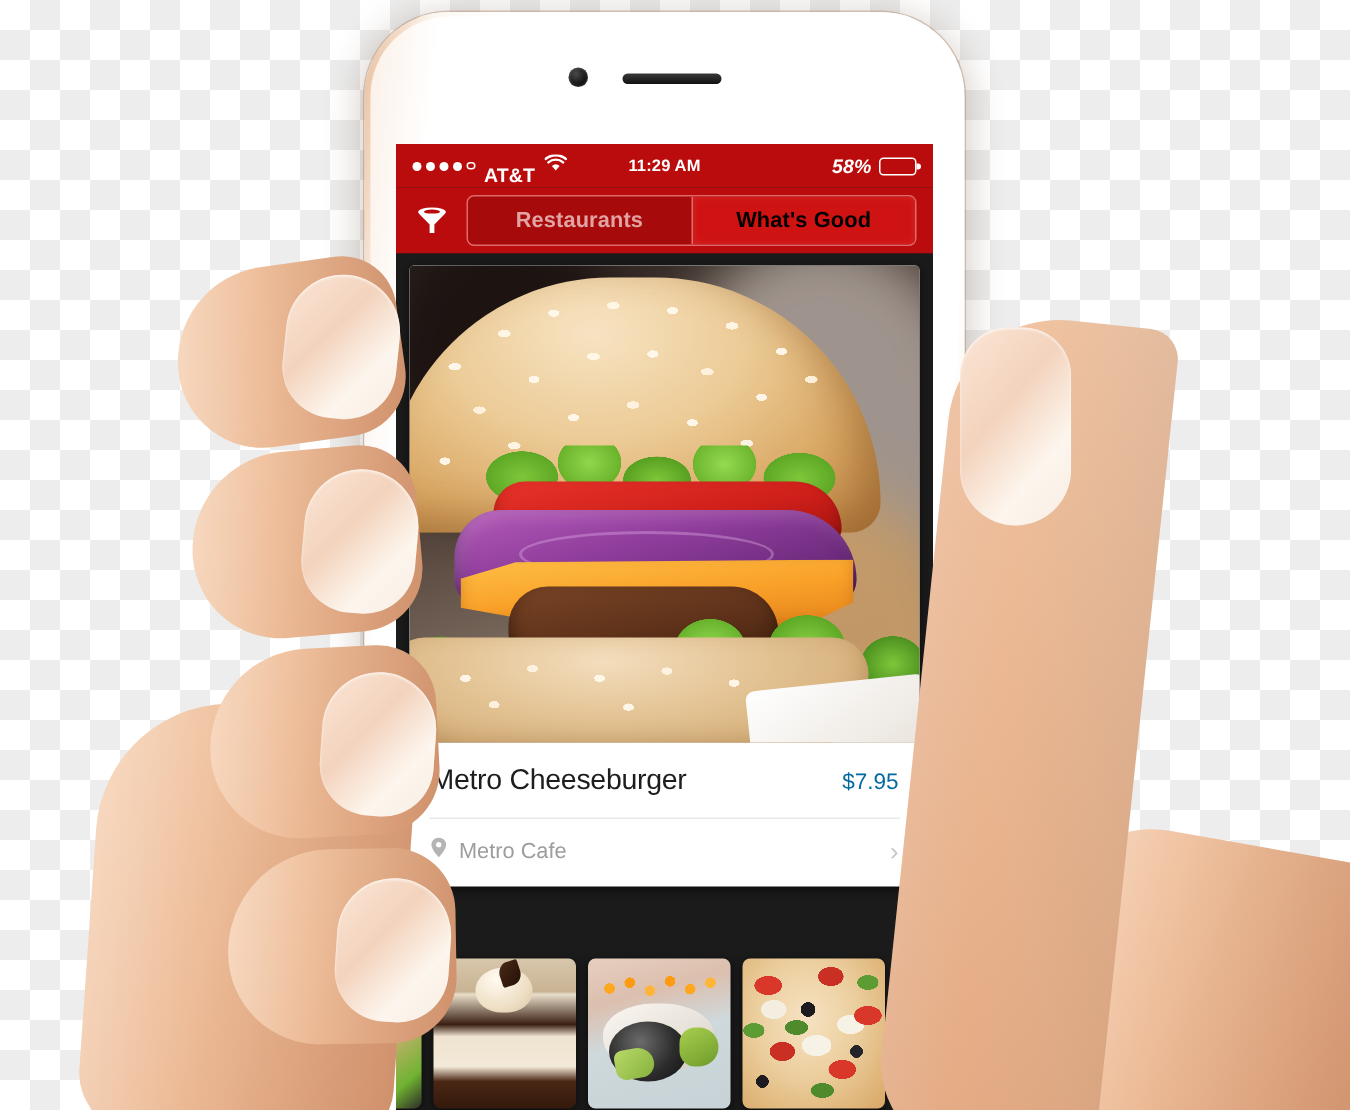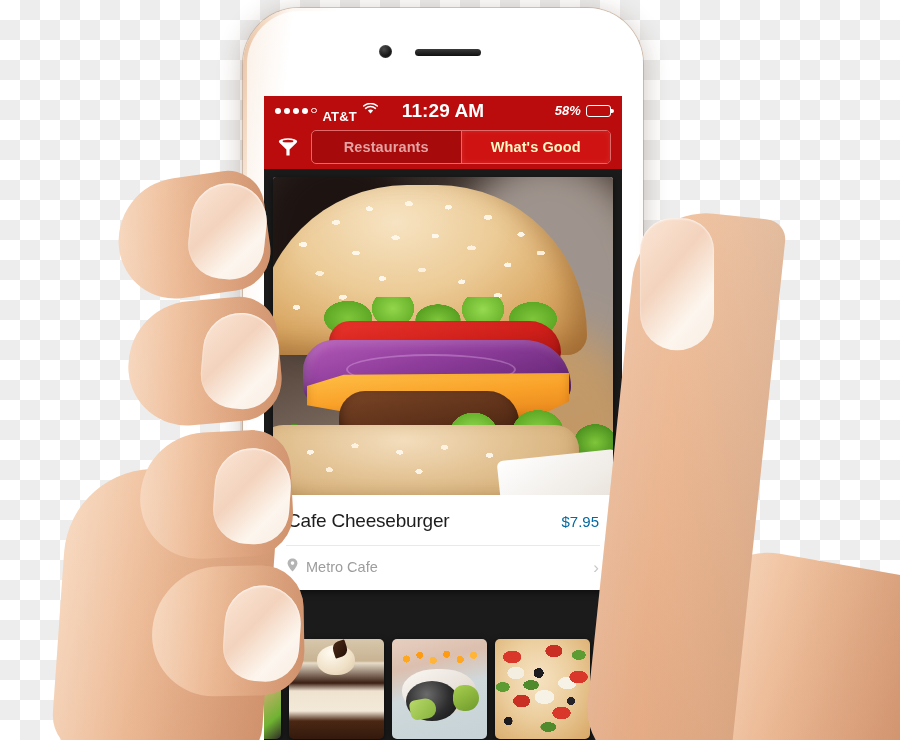--- a/index.html
+++ b/index.html
@@ -67,21 +67,21 @@
     height: 29px;
     background: #ba0c0c;
     color: #fff;
     display: flex; align-items: center;
     padding: 0 11px;
     font-size: 13px; font-weight: bold;
     letter-spacing: .1px;
   }
   #sb-left  { display: flex; align-items: center; gap: 6px; flex: 1; }
   #sb-mid   { position: absolute; left: 0; right: 0; text-align: center;
-              font-size: 19px; font-weight: bold; pointer-events: none; }
+              font-size: 11px; font-weight: bold; pointer-events: none; }
   #sb-right { display: flex; align-items: center; gap: 5px; justify-content: flex-end;
               flex: 1; position: relative; z-index: 2; font-style: italic; }
   .dots { display: flex; gap: 3px; align-items: center; }
   .dot  { width: 6px; height: 6px; border-radius: 50%; background: #fff; }
   .dot.hollow { background: transparent; border: 1.2px solid #fff; width: 5.6px; height: 5.6px; }
   #carrier { font-size: 13px; font-weight: bold; margin-top: 12px; }
   #battery-shell {
     width: 25px; height: 12px; border: 1.3px solid #fff;
     border-radius: 3px; position: relative; padding: 1.4px;
   }
@@ -103,21 +103,21 @@
     border: 1.4px solid #e06a6a;
     border-radius: 5px;
     display: flex; overflow: hidden;
     background: #a60a0a;
   }
   .seg {
     flex: 1; display: flex; align-items: center; justify-content: center;
     font-size: 14.5px; font-weight: bold; letter-spacing: .1px;
   }
   .seg.inactive { color: #e3a3a3; }
-  .seg.active   { color: #fef9c3; background: #cf1212;
+  .seg.active   { color: #000000; background: #cf1212;
                   border-left: 1.4px solid #e06a6a; box-shadow: inset 0 0 6px rgba(255,255,255,.10); }
 
   
   #appbody {
     height: 579px; background: #1b1b1b;
     padding: 8px 9px 0 9px; position: relative;
   }
 
   
   #card {
@@ -481,21 +481,21 @@
             <div id="tomato"></div>
             <div id="onion"></div>
             <div id="cheese"></div>
             <div id="patty"></div>
             <div id="lettuce-bottom"></div>
             <div id="bun-bottom"></div>
             <div id="napkin"></div>
           </div>
 
           <div id="card-title-row">
-            <div id="dish-name">Cafe Cheeseburger</div>
+            <div id="dish-name">Metro Cheeseburger</div>
             <div id="dish-price">$7.95</div>
           </div>
 
           <div id="card-divider"></div>
 
           <div id="card-venue-row">
             <span>
               <svg width="11" height="14" viewBox="0 0 11 14">
                 <path d="M5.5 0.5 C2.7 0.5 0.6 2.6 0.6 5.2 C0.6 8.6 5.5 13.5 5.5 13.5
                          C5.5 13.5 10.4 8.6 10.4 5.2 C10.4 2.6 8.3 0.5 5.5 0.5 Z" fill="#b4b4b4"></path>

